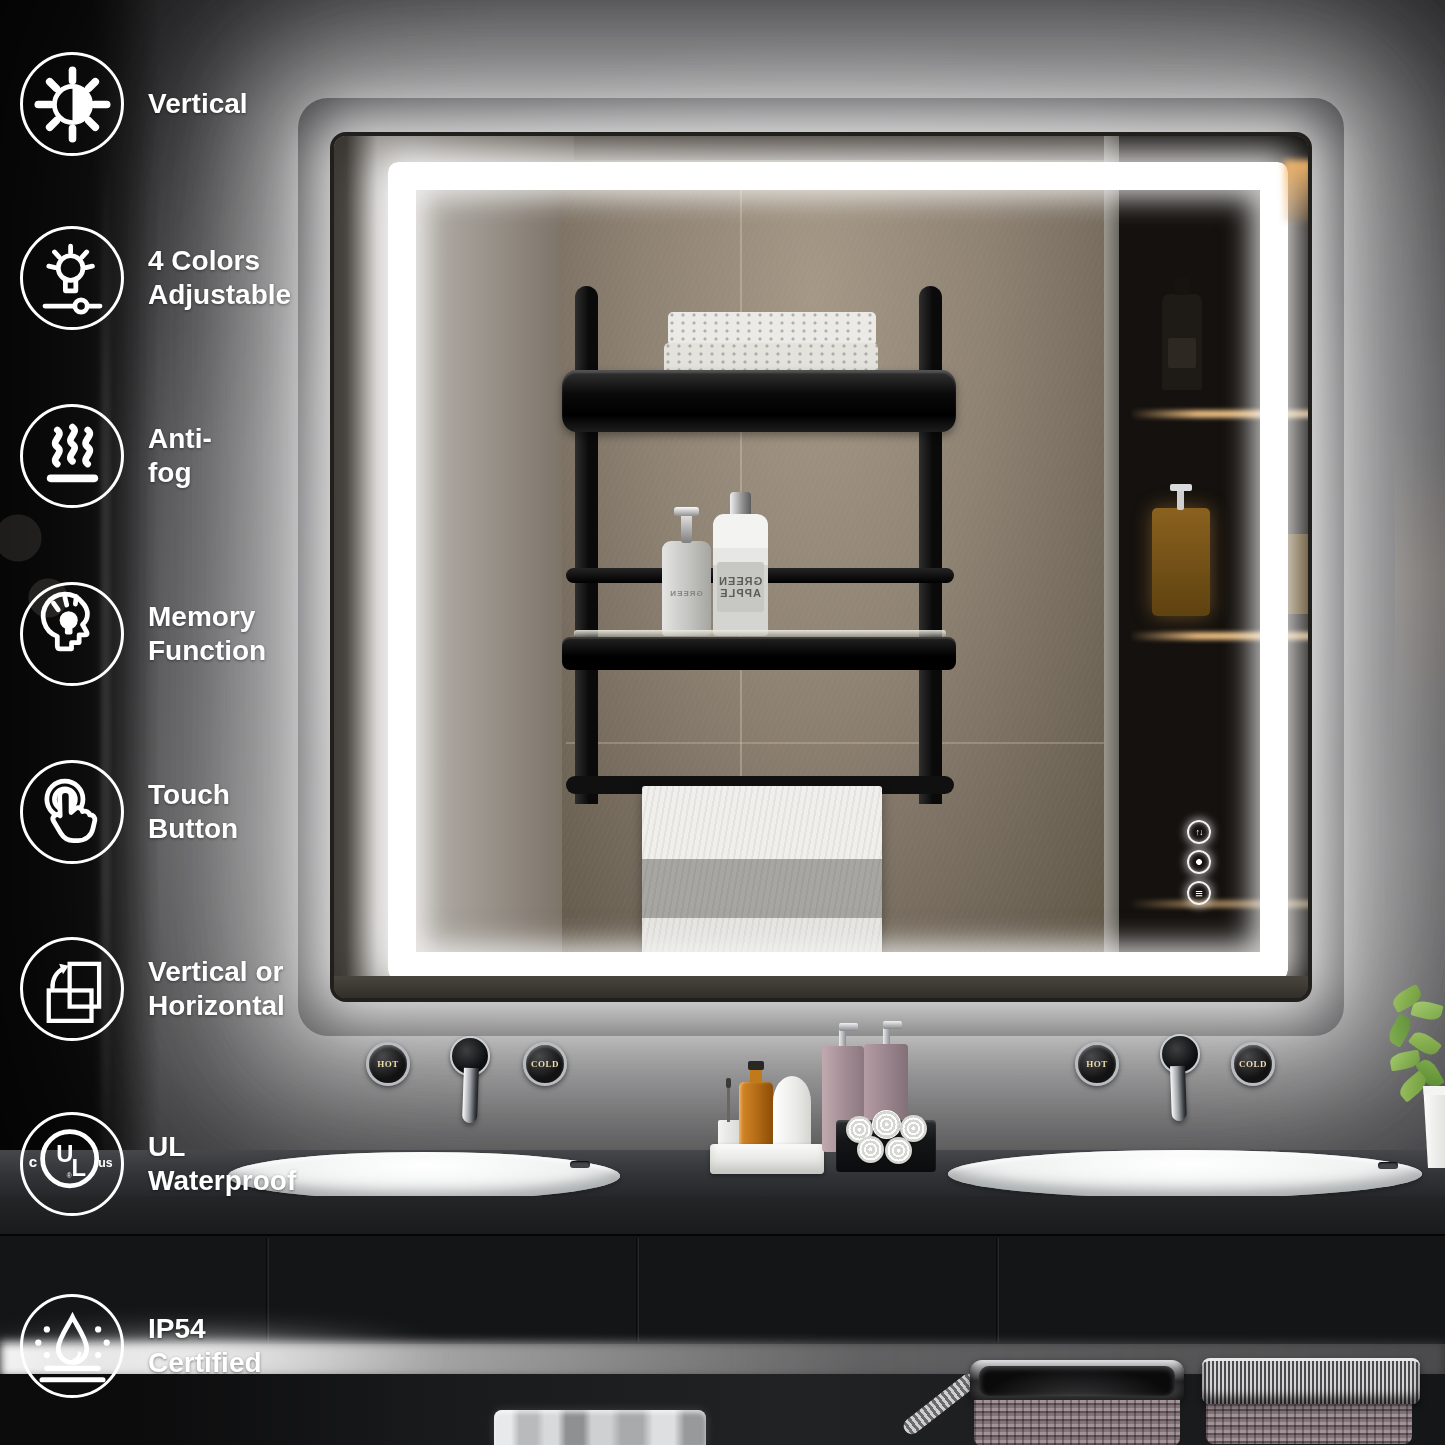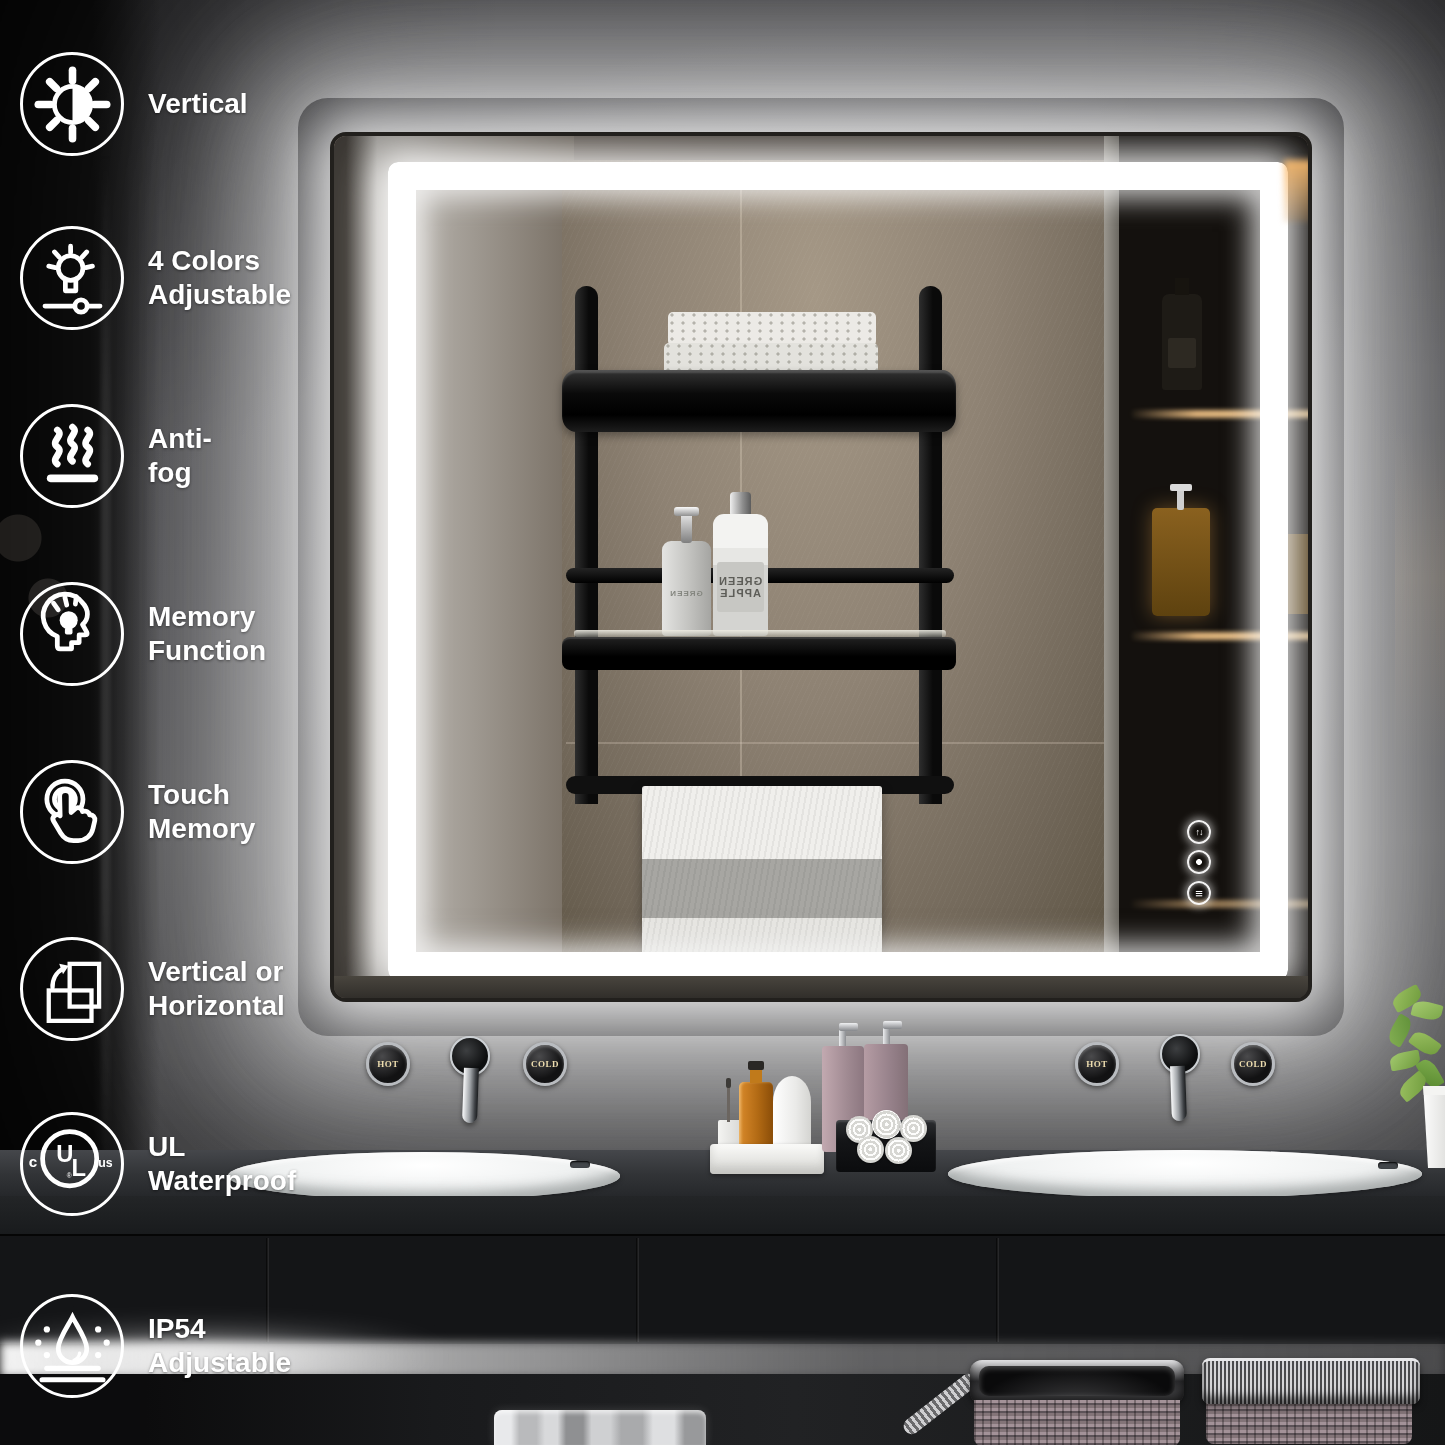--- a/index.html
+++ b/index.html
@@ -425,21 +425,21 @@
     <div class="feat-icon">
       <svg viewBox="0 0 100 100">
           <g fill="none" stroke="#fff" stroke-width="5">
         <circle cx="42" cy="36" r="11"></circle>
             <circle cx="42" cy="36" r="19"></circle>
           </g>
         <path fill="#0c0c0c" stroke="#fff" stroke-width="5" stroke-linecap="round" stroke-linejoin="round" d="M36.5 33 a6 6 0 0 1 12 0 v17 l4.5 -4 c3 -2.5 7 0 7.5 3 c3.5 -1.5 7 .5 7.5 3.5 c3.5 -.5 6 2.5 5.5 6 l-2 8.5 c-1.5 7.5 -8 12.5 -15.5 12.5 h-5 c-5.5 0 -10.5 -3 -13.5 -8 l-7.5 -12.5 c-2.5 -4.5 3.5 -9 7 -5.5 z"></path>
         </svg>
     </div>
     <div class="feat-label">Touch
-Memory</div>
+Button</div>
   </div>
 
   <div class="feat f6">
     <div class="feat-icon">
       <svg viewBox="0 0 100 100">
           <g fill="none" stroke="#fff" stroke-width="4.5" stroke-linecap="round">
         <rect x="47" y="23" width="31" height="45"></rect>
             <rect x="25" y="51" width="45" height="32"></rect>
         <path d="M29 48 A21 21 0 0 1 40 28"></path>
           </g>
@@ -477,16 +477,16 @@
             <circle cx="23" cy="32" r="3.3"></circle>
             <circle cx="14" cy="46" r="3.3"></circle>
             <circle cx="23" cy="59" r="3.3"></circle>
         <circle cx="77" cy="32" r="3.3"></circle>
             <circle cx="86" cy="46" r="3.3"></circle>
             <circle cx="77" cy="59" r="3.3"></circle>
           </g>
         </svg>
     </div>
     <div class="feat-label">IP54
-Adjustable</div>
+Certified</div>
   </div>
 
 </div>
 
 </body></html>

